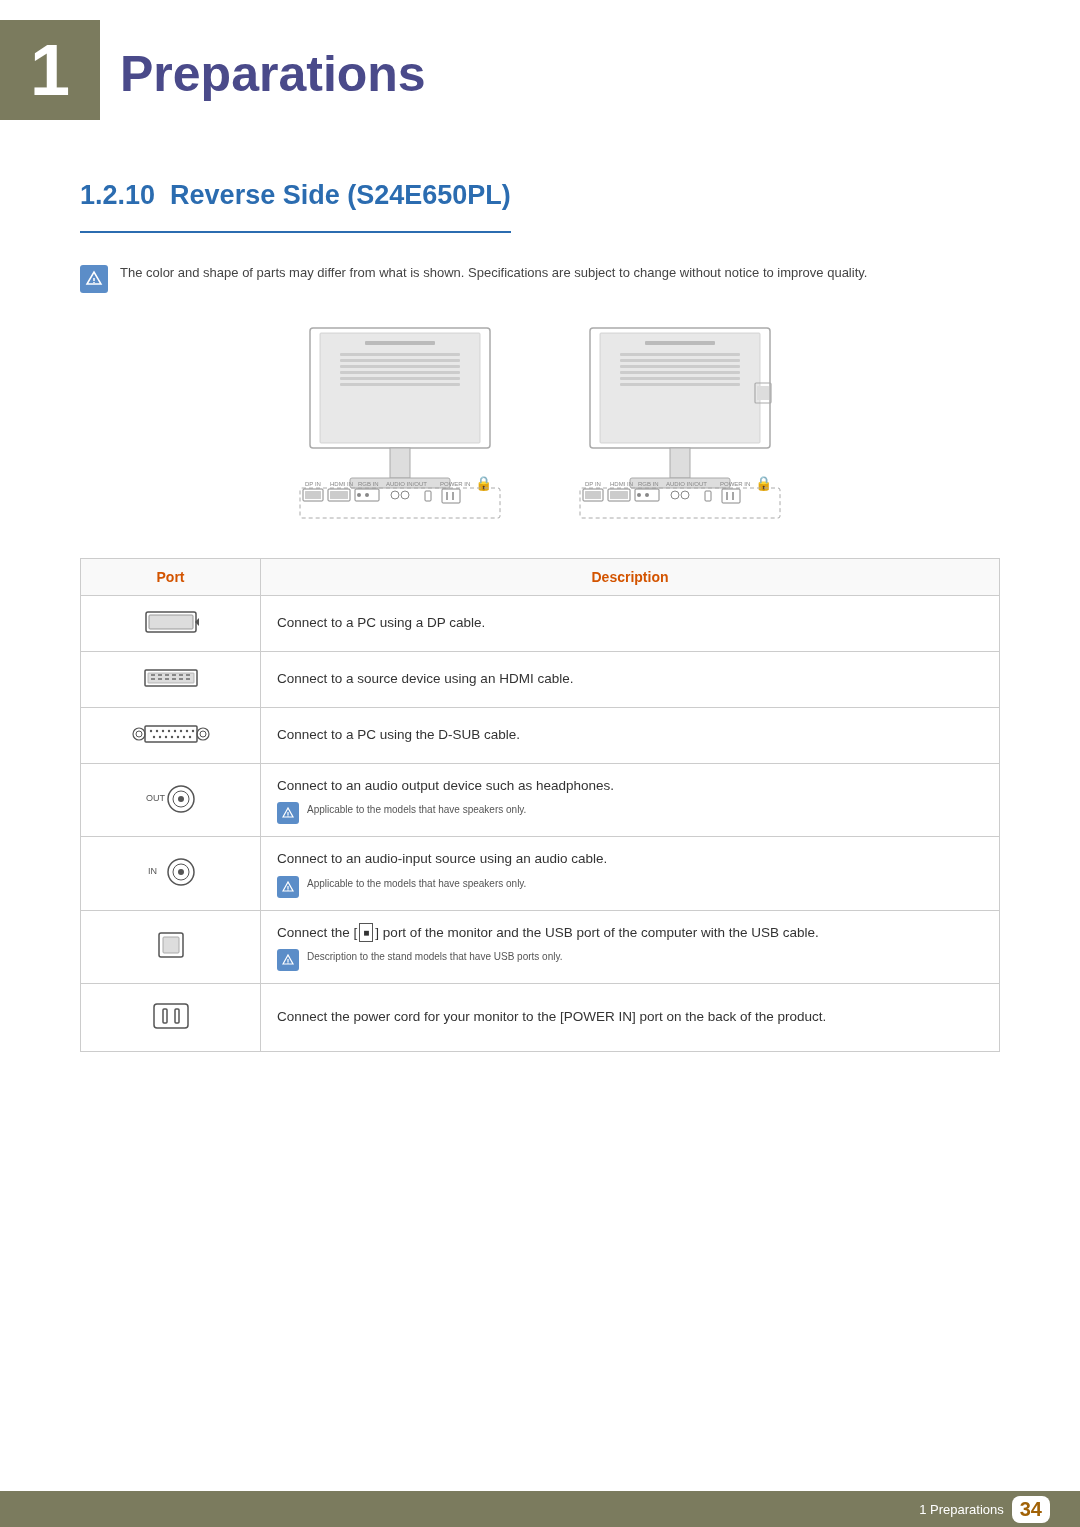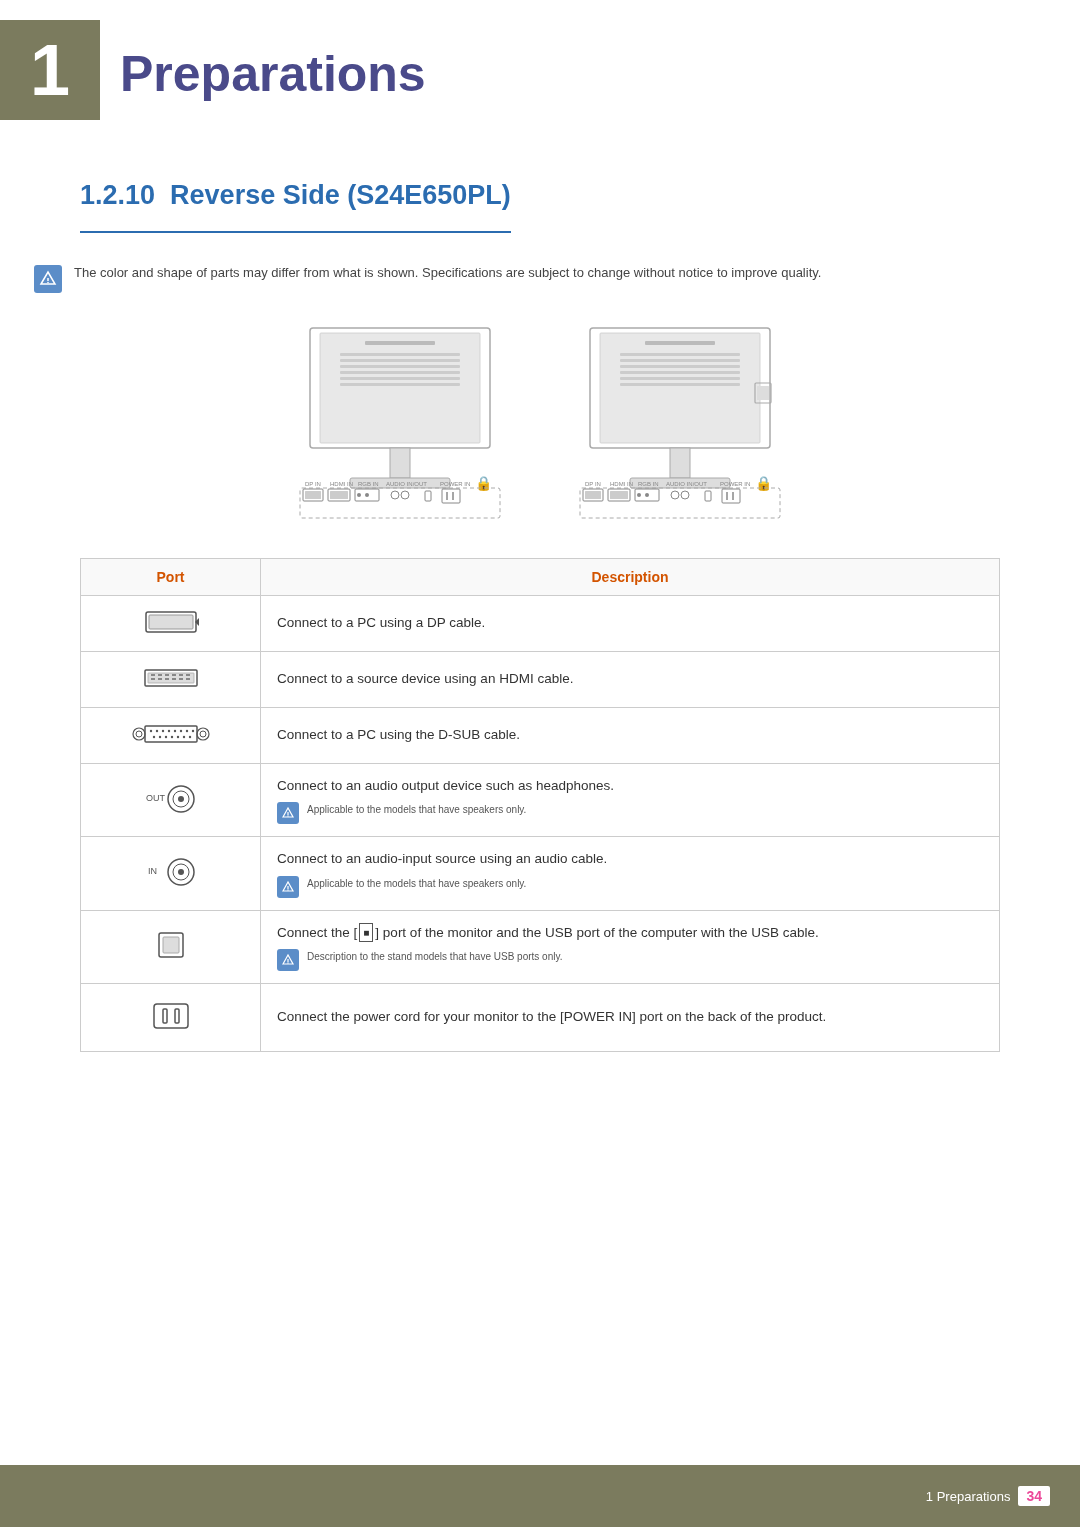--- a/index.html
+++ b/index.html
@@ -73,21 +73,21 @@
       color: #2b6cb0;
       border-bottom: 2px solid #2b6cb0;
       padding-bottom: 20px;
       display: inline-block;
     }
 
     
     .note-box {
       display: flex;
       align-items: flex-start;
-      margin: 15px 80px 20px 34px;
+      margin: 15px 80px 20px 80px;
       gap: 12px;
     }
 
     .note-icon {
       width: 28px;
       height: 28px;
       background: #5b8dc8;
       border-radius: 3px;
       flex-shrink: 0;
       display: flex;
@@ -188,41 +188,41 @@
       font-size: 10px;
       color: #555;
     }
 
     
     .page-footer {
       position: absolute;
       bottom: 0;
       left: 0;
       right: 0;
-      height: 62px;
+      height: 36px;
       background: #7b7b5e;
       display: flex;
       align-items: center;
       justify-content: flex-end;
       padding-right: 30px;
     }
 
     .footer-text {
       color: #fff;
       font-size: 13px;
     }
 
     .footer-page-num {
       background: #fff;
-      color: #ec4899;
+      color: #a16207;
       font-weight: bold;
-      font-size: 14px;
+      font-size: 20px;
       padding: 2px 8px;
       margin-left: 8px;
-      border-radius: 2px;
+      border-radius: 8px;
     }
 
     .inline-icon-box {
       display: inline-flex;
       align-items: center;
       justify-content: center;
       border: 1.5px solid #555;
       padding: 1px 3px;
       font-size: 10px;
       vertical-align: middle;

